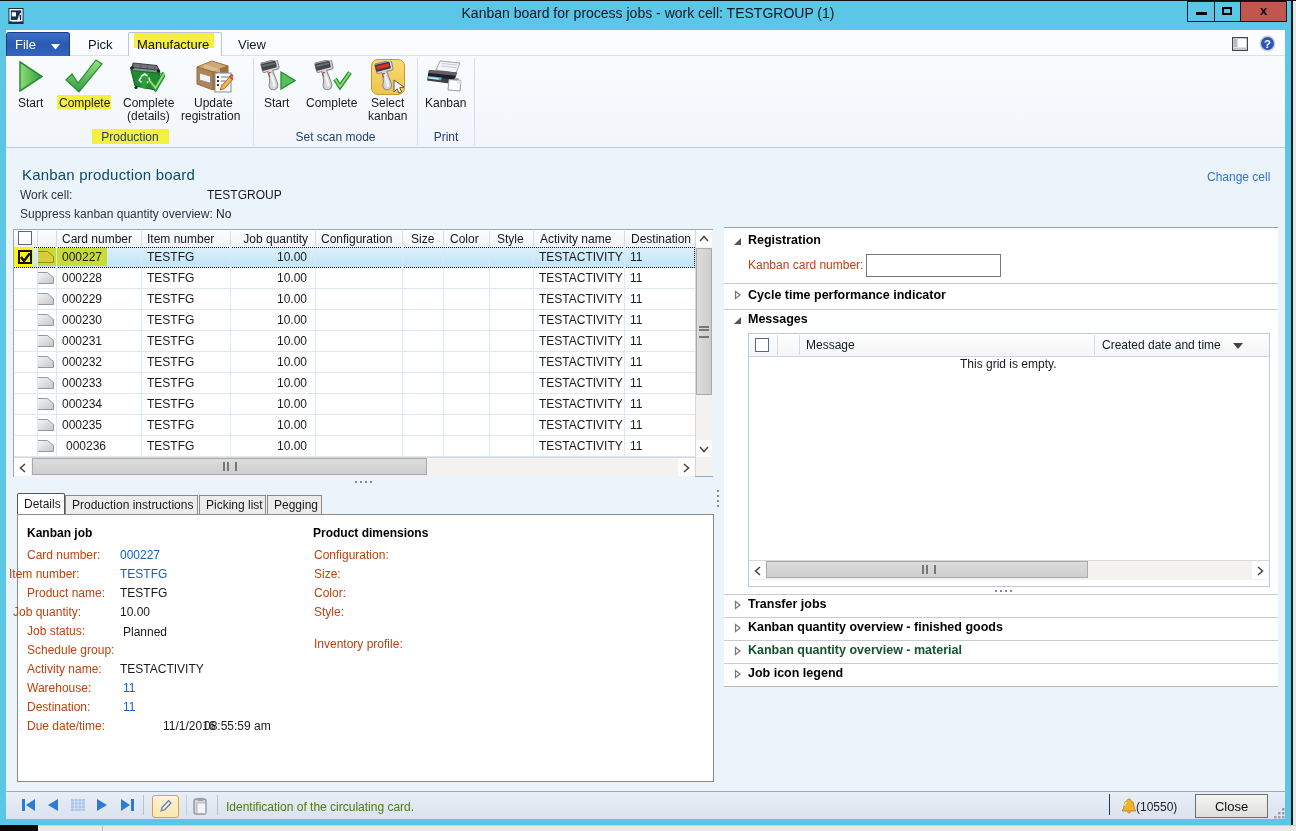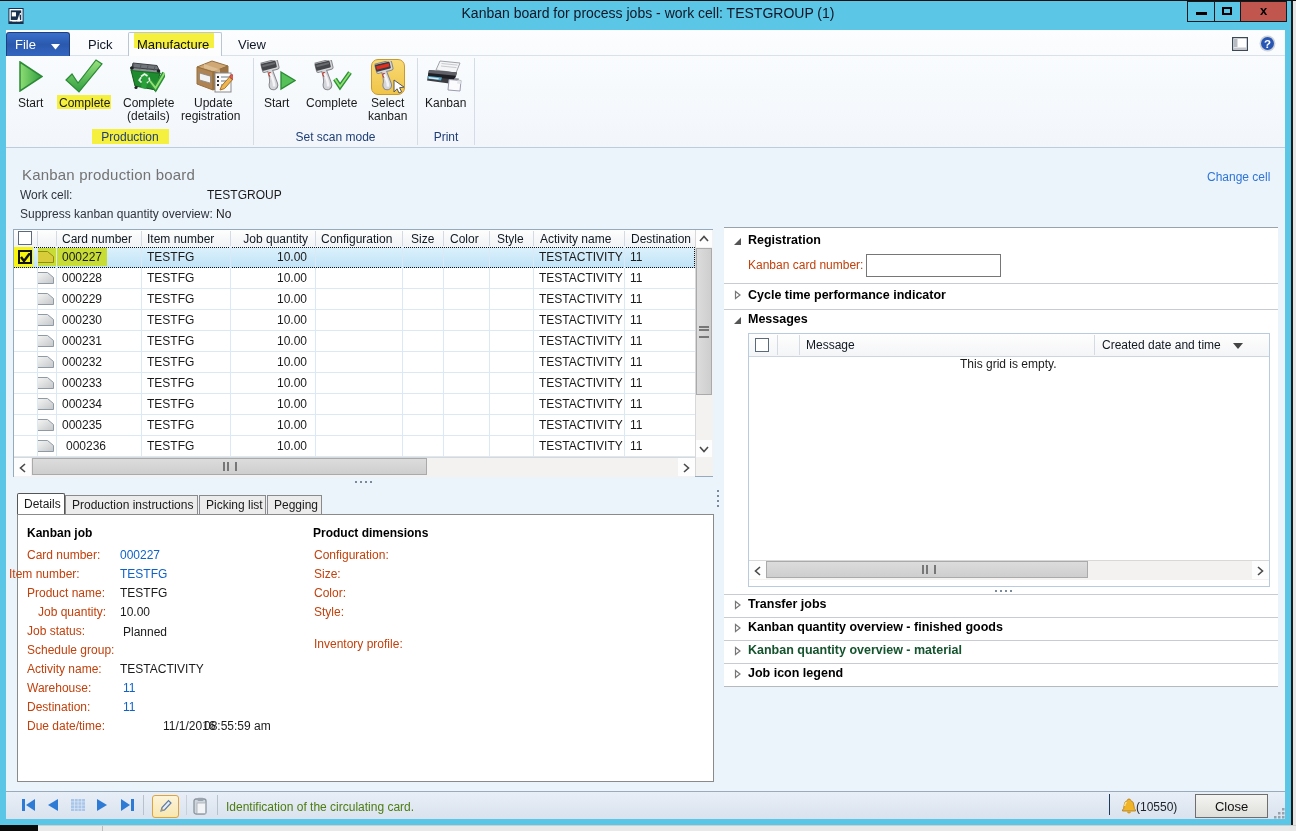--- a/index.html
+++ b/index.html
@@ -201,21 +201,21 @@
  <div class="ab ylw" style="left:92px;top:129px;width:77px;height:15px;"></div>
  <div class="ab" style="left:0;top:130px;width:260px;text-align:center;font-size:12px;color:#1f3e77;">Production</div>
  <div class="ab" style="left:254px;top:130px;width:163px;text-align:center;font-size:12px;color:#1f3e77;">Set scan mode</div>
  <div class="ab" style="left:418px;top:130px;width:56px;text-align:center;font-size:12px;color:#1f3e77;">Print</div>
 
  <div class="ab" style="left:6px;top:147px;width:1279px;height:1px;background:#bccbdf;"></div>
 </div>
 
 <div class="ab" style="left:6px;top:148px;width:1279px;height:643px;background:#ebf3fb;"></div>
 <div id="leftpane">
- <div class="ab" style="left:22px;top:166px;font-size:15px;letter-spacing:0.2px;color:#737373;">Kanban production board</div>
+ <div class="ab" style="left:22px;top:166px;font-size:15px;letter-spacing:0.2px;color:#0c4a6e;">Kanban production board</div>
  <div class="ab t12" style="left:20px;top:188px;color:#30343c;">Work cell:</div>
  <div class="ab t12" style="left:207px;top:188px;">TESTGROUP</div>
  <div class="ab t12" style="left:20px;top:207px;color:#30343c;">Suppress kanban quantity overview:</div>
  <div class="ab t12" style="left:216px;top:207px;">No</div>
  <div class="ab" style="left:1207px;top:170px;font-size:12px;color:#2f74d8;">Change cell</div>
 </div>
 <div id="gridc">
 <div class="ab" style="left:13px;top:229px;width:700px;height:248px;background:#fff;border:1px solid #96aabe;box-sizing:border-box;"></div>
 <div class="ab" style="left:14px;top:230px;width:681px;height:17px;background:linear-gradient(#fefefe,#f0f2f5);border-bottom:1px solid #ccd6e2;"></div>
 <div class="ab" style="left:37px;top:231px;width:1px;height:15px;background:#d4dbe4;"></div>
@@ -395,21 +395,21 @@
 </div>
 <div id="details">
  <div class="ab" style="left:17px;top:514px;width:697px;height:268px;background:#fff;border:1px solid #8a8a8a;box-sizing:border-box;"></div>
  <div class="ab b12" style="left:27px;top:526px;">Kanban job</div>
  <div class="ab lbl" style="left:27px;top:548px;">Card number:</div>
     <div class="ab link" style="left:120px;top:548px;">000227</div>
  <div class="ab lbl" style="left:9px;top:567px;">Item number:</div>
     <div class="ab link" style="left:120px;top:567px;">TESTFG</div>
  <div class="ab lbl" style="left:27px;top:586px;">Product name:</div>
     <div class="ab t12" style="left:120px;top:586px;">TESTFG</div>
- <div class="ab lbl" style="left:38px;top:605px;">Job quantity:</div>
+ <div class="ab lbl" style="left:13px;top:605px;">Job quantity:</div>
     <div class="ab t12" style="left:120px;top:605px;">10.00</div>
  <div class="ab lbl" style="left:27px;top:624px;">Job status:</div>
     <div class="ab t12" style="left:123px;top:625px;">Planned</div>
  <div class="ab lbl" style="left:27px;top:643px;">Schedule group:</div>
  <div class="ab lbl" style="left:27px;top:662px;">Activity name:</div>
     <div class="ab t12" style="left:120px;top:662px;">TESTACTIVITY</div>
  <div class="ab lbl" style="left:27px;top:681px;">Warehouse:</div>
     <div class="ab link" style="left:123px;top:681px;">11</div>
  <div class="ab lbl" style="left:27px;top:700px;">Destination:</div>
     <div class="ab link" style="left:123px;top:700px;">11</div>

